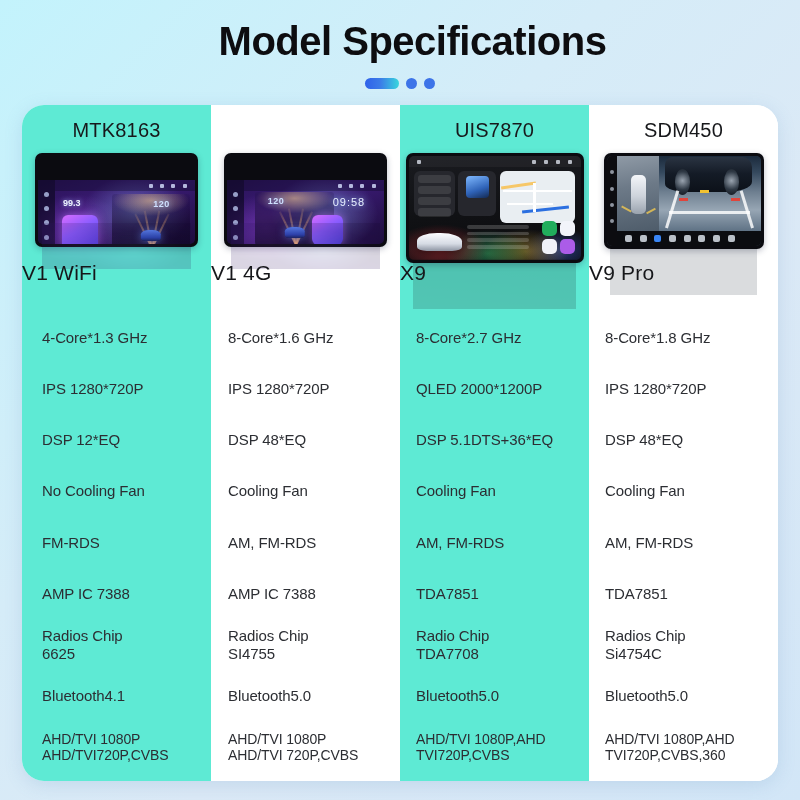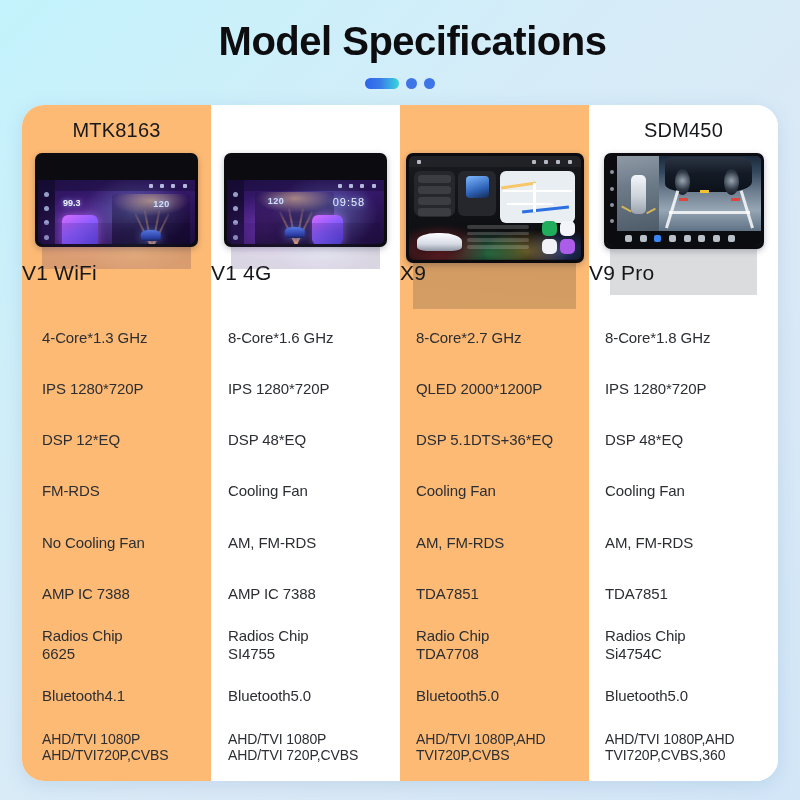--- a/index.html
+++ b/index.html
@@ -68,21 +68,21 @@
     box-shadow: 0 4px 18px rgba(90,140,190,0.18);
   }
 
   .col {
     flex: 1 1 0;
     min-width: 0;
     display: flex;
     flex-direction: column;
     position: relative;
   }
-  .col.tint { background: #fdba74; }
+  .col.tint { background: #5eead4; }
   .col.plain { background: #ffffff; }
 
   
   .col-head {
     height: 195px;
     position: relative;
     flex: 0 0 auto;
   }
 
   .chip-name {
@@ -449,22 +449,22 @@
             <div class="scr-purple" style="height:46px;opacity:.8"></div>
           </div>
         </div>
       </div>
       <div class="model-name">V1 WiFi</div>
     </div>
     <div class="spec-list">
       <div class="spec-cell">4-Core*1.3 GHz</div>
       <div class="spec-cell">IPS 1280*720P</div>
       <div class="spec-cell">DSP 12*EQ</div>
+      <div class="spec-cell">No Cooling Fan</div>
       <div class="spec-cell">FM-RDS</div>
-      <div class="spec-cell">No Cooling Fan</div>
       <div class="spec-cell">AMP IC 7388</div>
       <div class="spec-cell">Radios Chip
 6625</div>
       <div class="spec-cell">Bluetooth4.1</div>
       <div class="spec-cell small">AHD/TVI 1080P
 AHD/TVI720P,CVBS</div>
     </div>
   </div>
 
   <div class="col plain">
@@ -522,20 +522,21 @@
       <div class="spec-cell">Radios Chip
 SI4755</div>
       <div class="spec-cell">Bluetooth5.0</div>
       <div class="spec-cell small">AHD/TVI 1080P
 AHD/TVI 720P,CVBS</div>
     </div>
   </div>
 
   <div class="col tint">
     <div class="col-head">
+      <div class="chip-name">UIS7870</div>
       <div class="device-wrap">
         <div class="unit u-c">
           <div class="glass">
             <div class="scr-dark">
               <div class="bar">
                 <i style="left:5%"></i>
                 <i style="right:5%"></i>
                   <i style="right:12%"></i>
                   <i style="right:19%"></i>
                   <i style="right:26%"></i>

